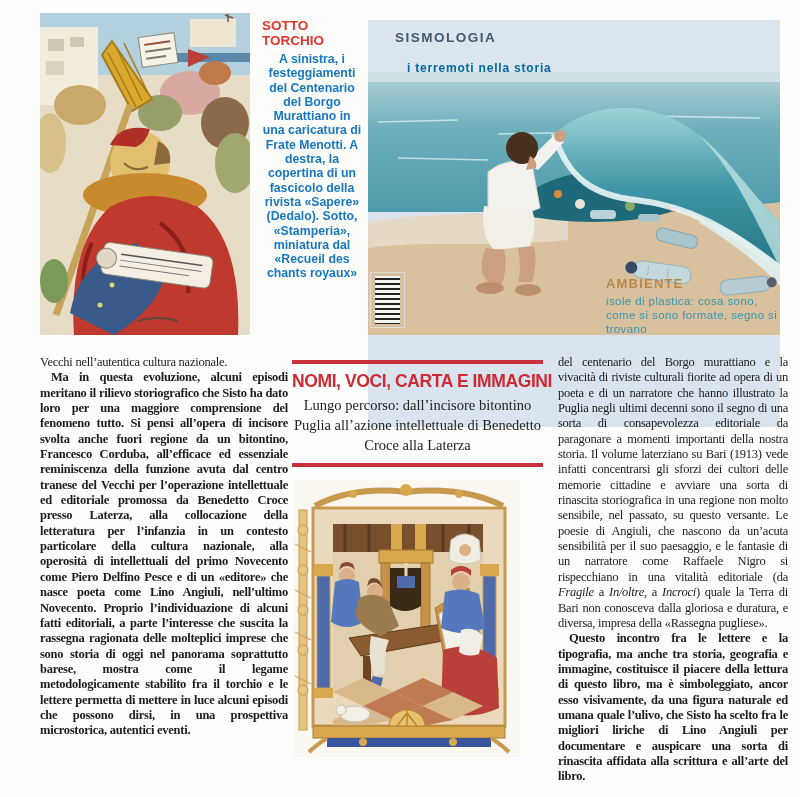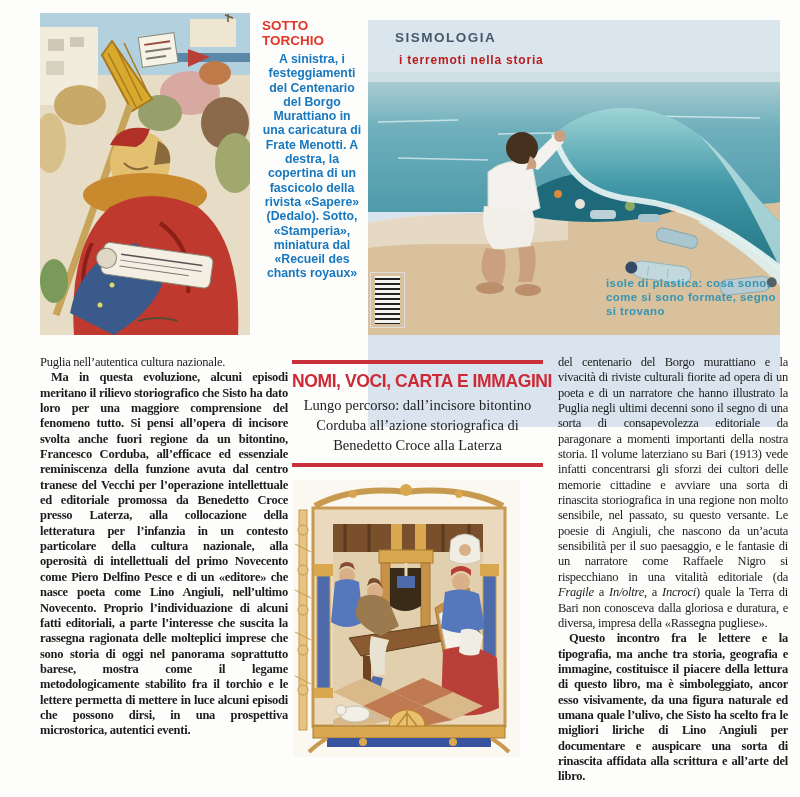--- a/index.html
+++ b/index.html
@@ -10,26 +10,26 @@
   .caricature{position:absolute;left:40px;top:13px;width:210px;height:322px;overflow:hidden;}
   .caption-col{position:absolute;left:262px;top:18px;width:100px;
                font-family:"Liberation Sans", sans-serif;}
   .caption-kicker{color:#e2372b;font-weight:bold;font-size:13.5px;line-height:15px;margin:0 0 4px 0;}
   .caption-body{color:#1878bf;font-weight:bold;font-size:12.3px;line-height:14.3px;margin:0;text-align:center;}
 
   .cover{position:absolute;left:368px;top:20px;width:412px;height:407px;background:#d9e4ee;overflow:hidden;}
   .cover-band{position:absolute;left:0;top:0;width:412px;height:52px;background:#dae5ee;}
   .cover-masthead{position:absolute;left:27px;top:10px;margin:0;color:#46586a;
                   font-family:"Liberation Sans", sans-serif;font-weight:bold;font-size:13.5px;letter-spacing:1.5px;}
-  .cover-mast-sub{position:absolute;left:27px;top:29px;margin:4px;color:#b91c1c;
+  .cover-mast-sub{position:absolute;left:27px;top:29px;margin:12px;color:#0369a1;
                   font-family:"Liberation Sans", sans-serif;font-weight:bold;font-size:12px;letter-spacing:.8px;}
   .cover-photo{position:absolute;left:0;top:52px;width:412px;height:263px;}
   .cover-tagline{position:absolute;left:238px;top:256px;font-family:"Liberation Sans", sans-serif;}
   .ambiente{margin:0 0 3px 0;color:#b5874a;font-weight:bold;font-size:13px;letter-spacing:1.2px;}
-  .tagline{margin:0;color:#3596b4;font-weight:bold;font-size:11.5px;line-height:14px;letter-spacing:.4px;}
+  .tagline{margin:0;color:#3596b4;font-weight:normal;font-size:11.5px;line-height:14px;letter-spacing:.4px;}
   .barcode{position:absolute;left:2px;top:252px;width:25px;height:48px;background:#f4f4f0;
            border:1px solid #ddd;
            background-image:repeating-linear-gradient(180deg,#222 0 2px,#f4f4f0 2px 5px);
            background-clip:content-box;padding:3px 4px;}
 
   
   .bodycol{position:absolute;top:355px;height:442px;overflow:hidden;
            font-size:12.5px;line-height:15.35px;letter-spacing:-0.25px;
            text-align:justify;}
   .col1{left:40px;width:248px;}
@@ -187,34 +187,35 @@
             <circle cx="404" cy="213" r="5" fill="#55606a"></circle>
           </g>
           <g transform="rotate(14 310 166)">
             <rect x="288" y="160" width="42" height="13" rx="6" fill="#a9c6ce" stroke="#85a6b0"></rect>
           </g>
         </g>
       </svg>
     </div>
     <div class="barcode"></div>
     <div class="cover-tagline">
+      <p class="ambiente">AMBIENTE</p>
       <p class="tagline">isole di plastica: cosa sono,</p>
       <p class="tagline">come si sono formate, segno si trovano</p>
     </div>
   </div>
 
   <div class="bodycol col1">
-    <p>Puglia nell’autentica cultura nazionale.</p>
+    <p>Vecchi nell’autentica cultura nazionale.</p>
     <p class="indent">Ma in questa evoluzione, alcuni episodi meritano il rilievo storiografico che Sisto ha dato loro per una maggiore comprensione del fenomeno tutto. Si pensi all’opera di incisore svolta anche fuori regione da un bitontino, Francesco Corduba, all’efficace ed essenziale reminiscenza della funzione avuta dal centro tranese del Vecchi per l’operazione intellettuale ed editoriale promossa da Benedetto Croce presso Laterza, alla collocazione della letteratura per l’infanzia in un contesto particolare della cultura nazionale, alla operosità di intellettuali del primo Novecento come Piero Delfino Pesce e di un «editore» che nasce poeta come Lino Angiuli, nell’ultimo Novecento. Proprio l’individuazione di alcuni fatti editoriali, a parte l’interesse che suscita la rassegna ragionata delle molteplici imprese che sono storia di oggi nel panorama soprattutto barese, mostra come il legame metodologicamente stabilito fra il torchio e le lettere permetta di mettere in luce alcuni episodi che possono dirsi, in una prospettiva microstorica, autentici eventi.</p>
   </div>
 
   <div class="col2">
     <hr class="rule">
     <h2 class="headline">NOMI, VOCI, CARTA E IMMAGINI</h2>
-    <p class="subhead">Lungo percorso: dall’incisore bitontino Corduba all’azione storiografica di Benedetto Croce alla Laterza</p>
+    <p class="subhead">Lungo percorso: dall’incisore bitontino Puglia all’azione intellettuale di Benedetto Croce alla Laterza</p>
     <hr class="rule">
     <div class="miniature">
       <svg width="227" height="277" viewBox="0 0 227 277">
         <rect x="0" y="0" width="227" height="277" fill="#fbf8f1"></rect>
 
         <g stroke="#c89a50" fill="#e6c380">
           <rect x="6" y="30" width="8" height="220"></rect>
           <circle cx="10" cy="50" r="5"></circle>
             <circle cx="10" cy="90" r="5"></circle>
             <circle cx="10" cy="130" r="5"></circle>

